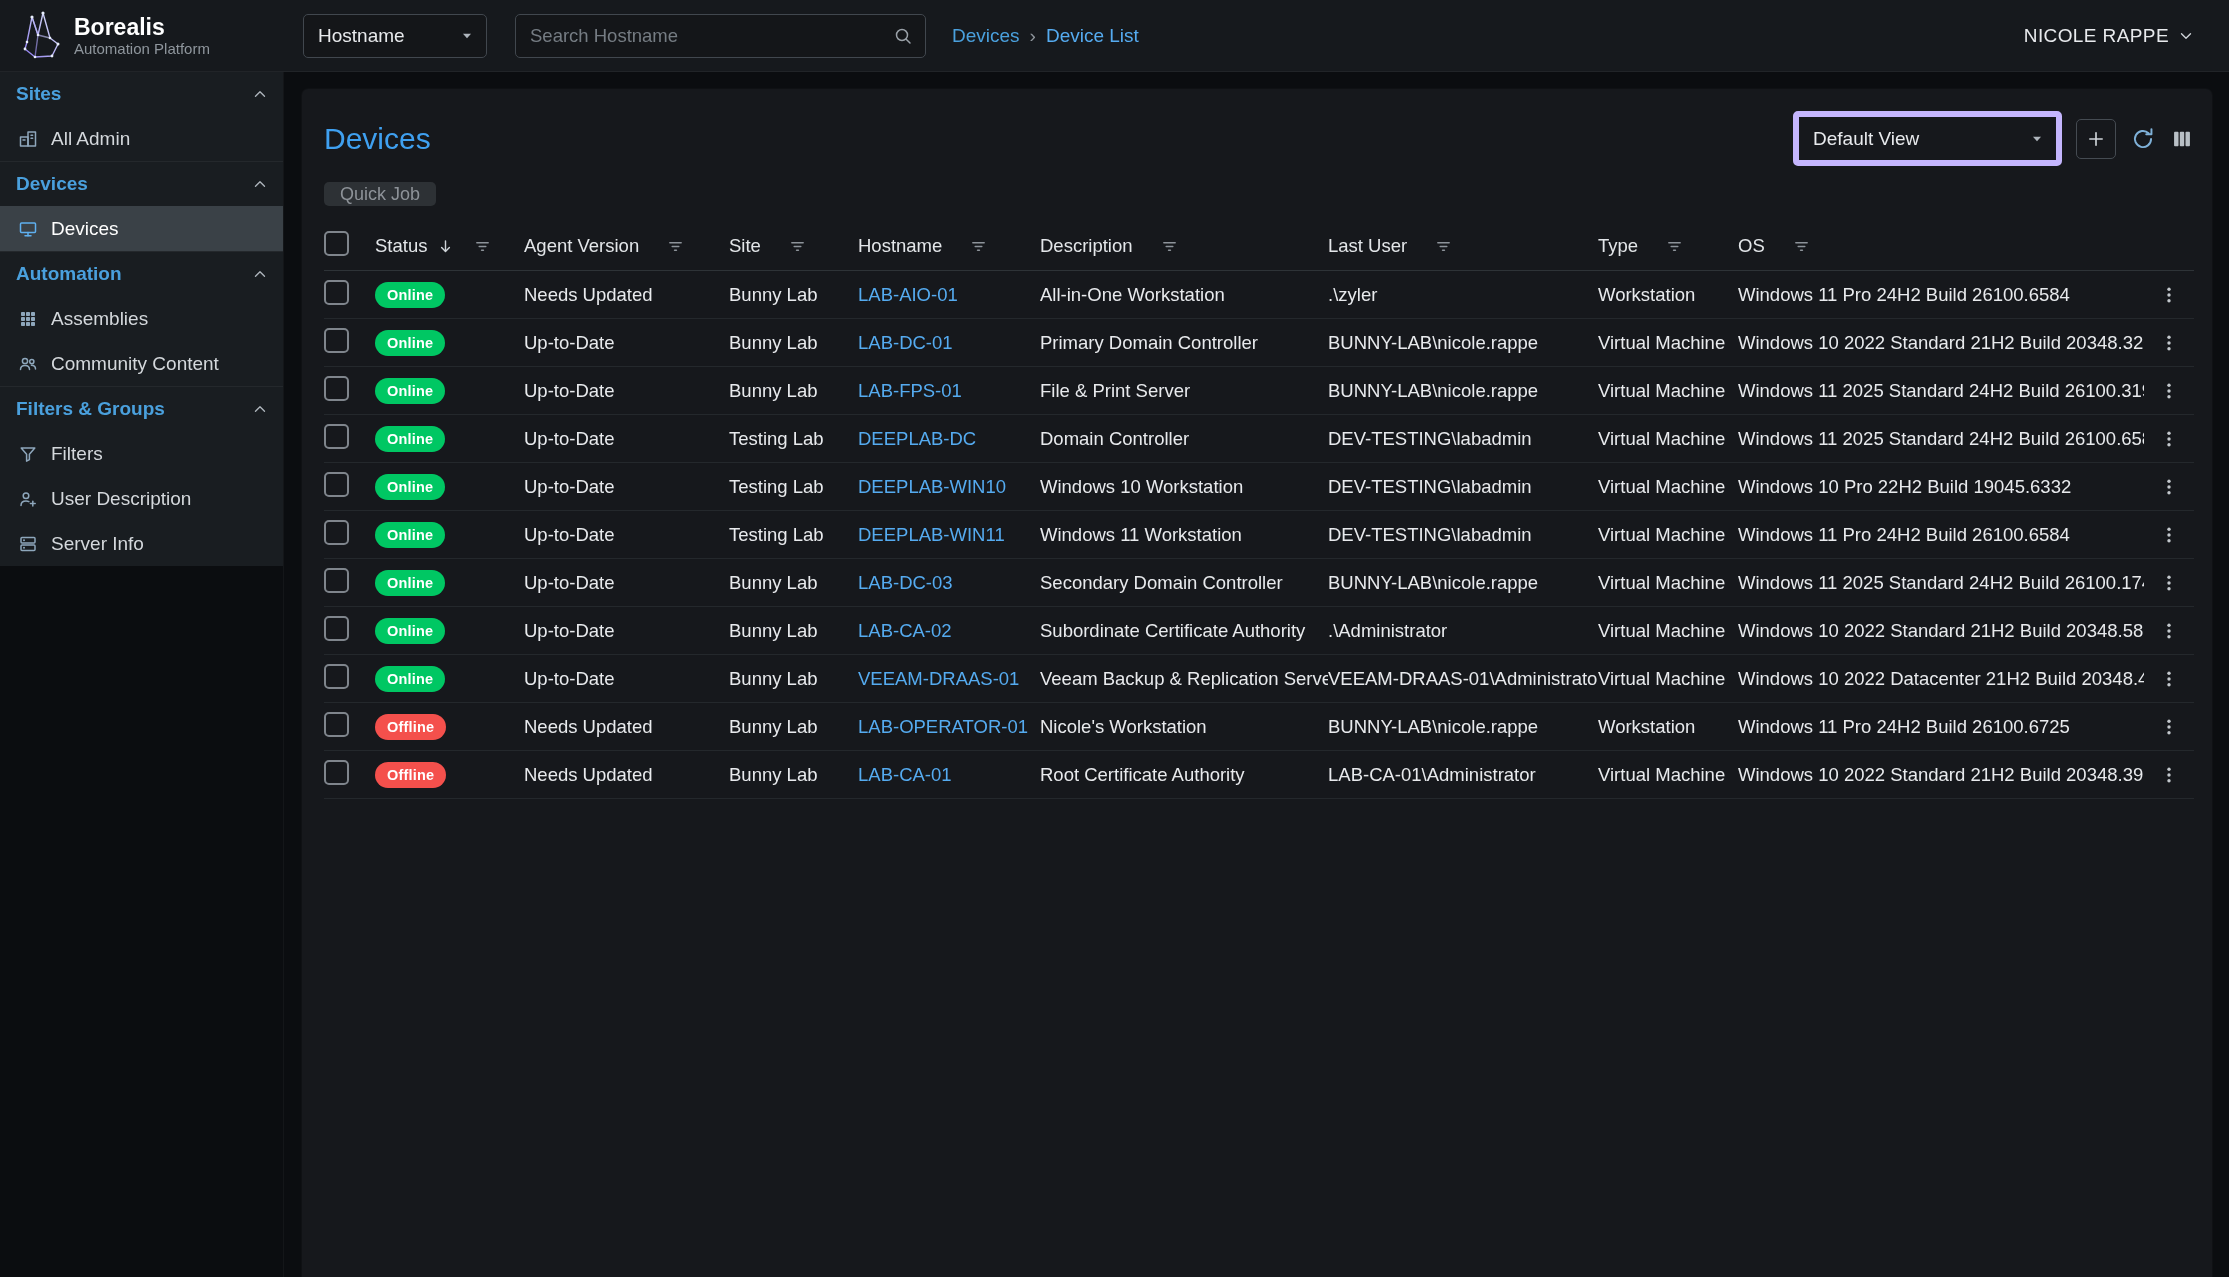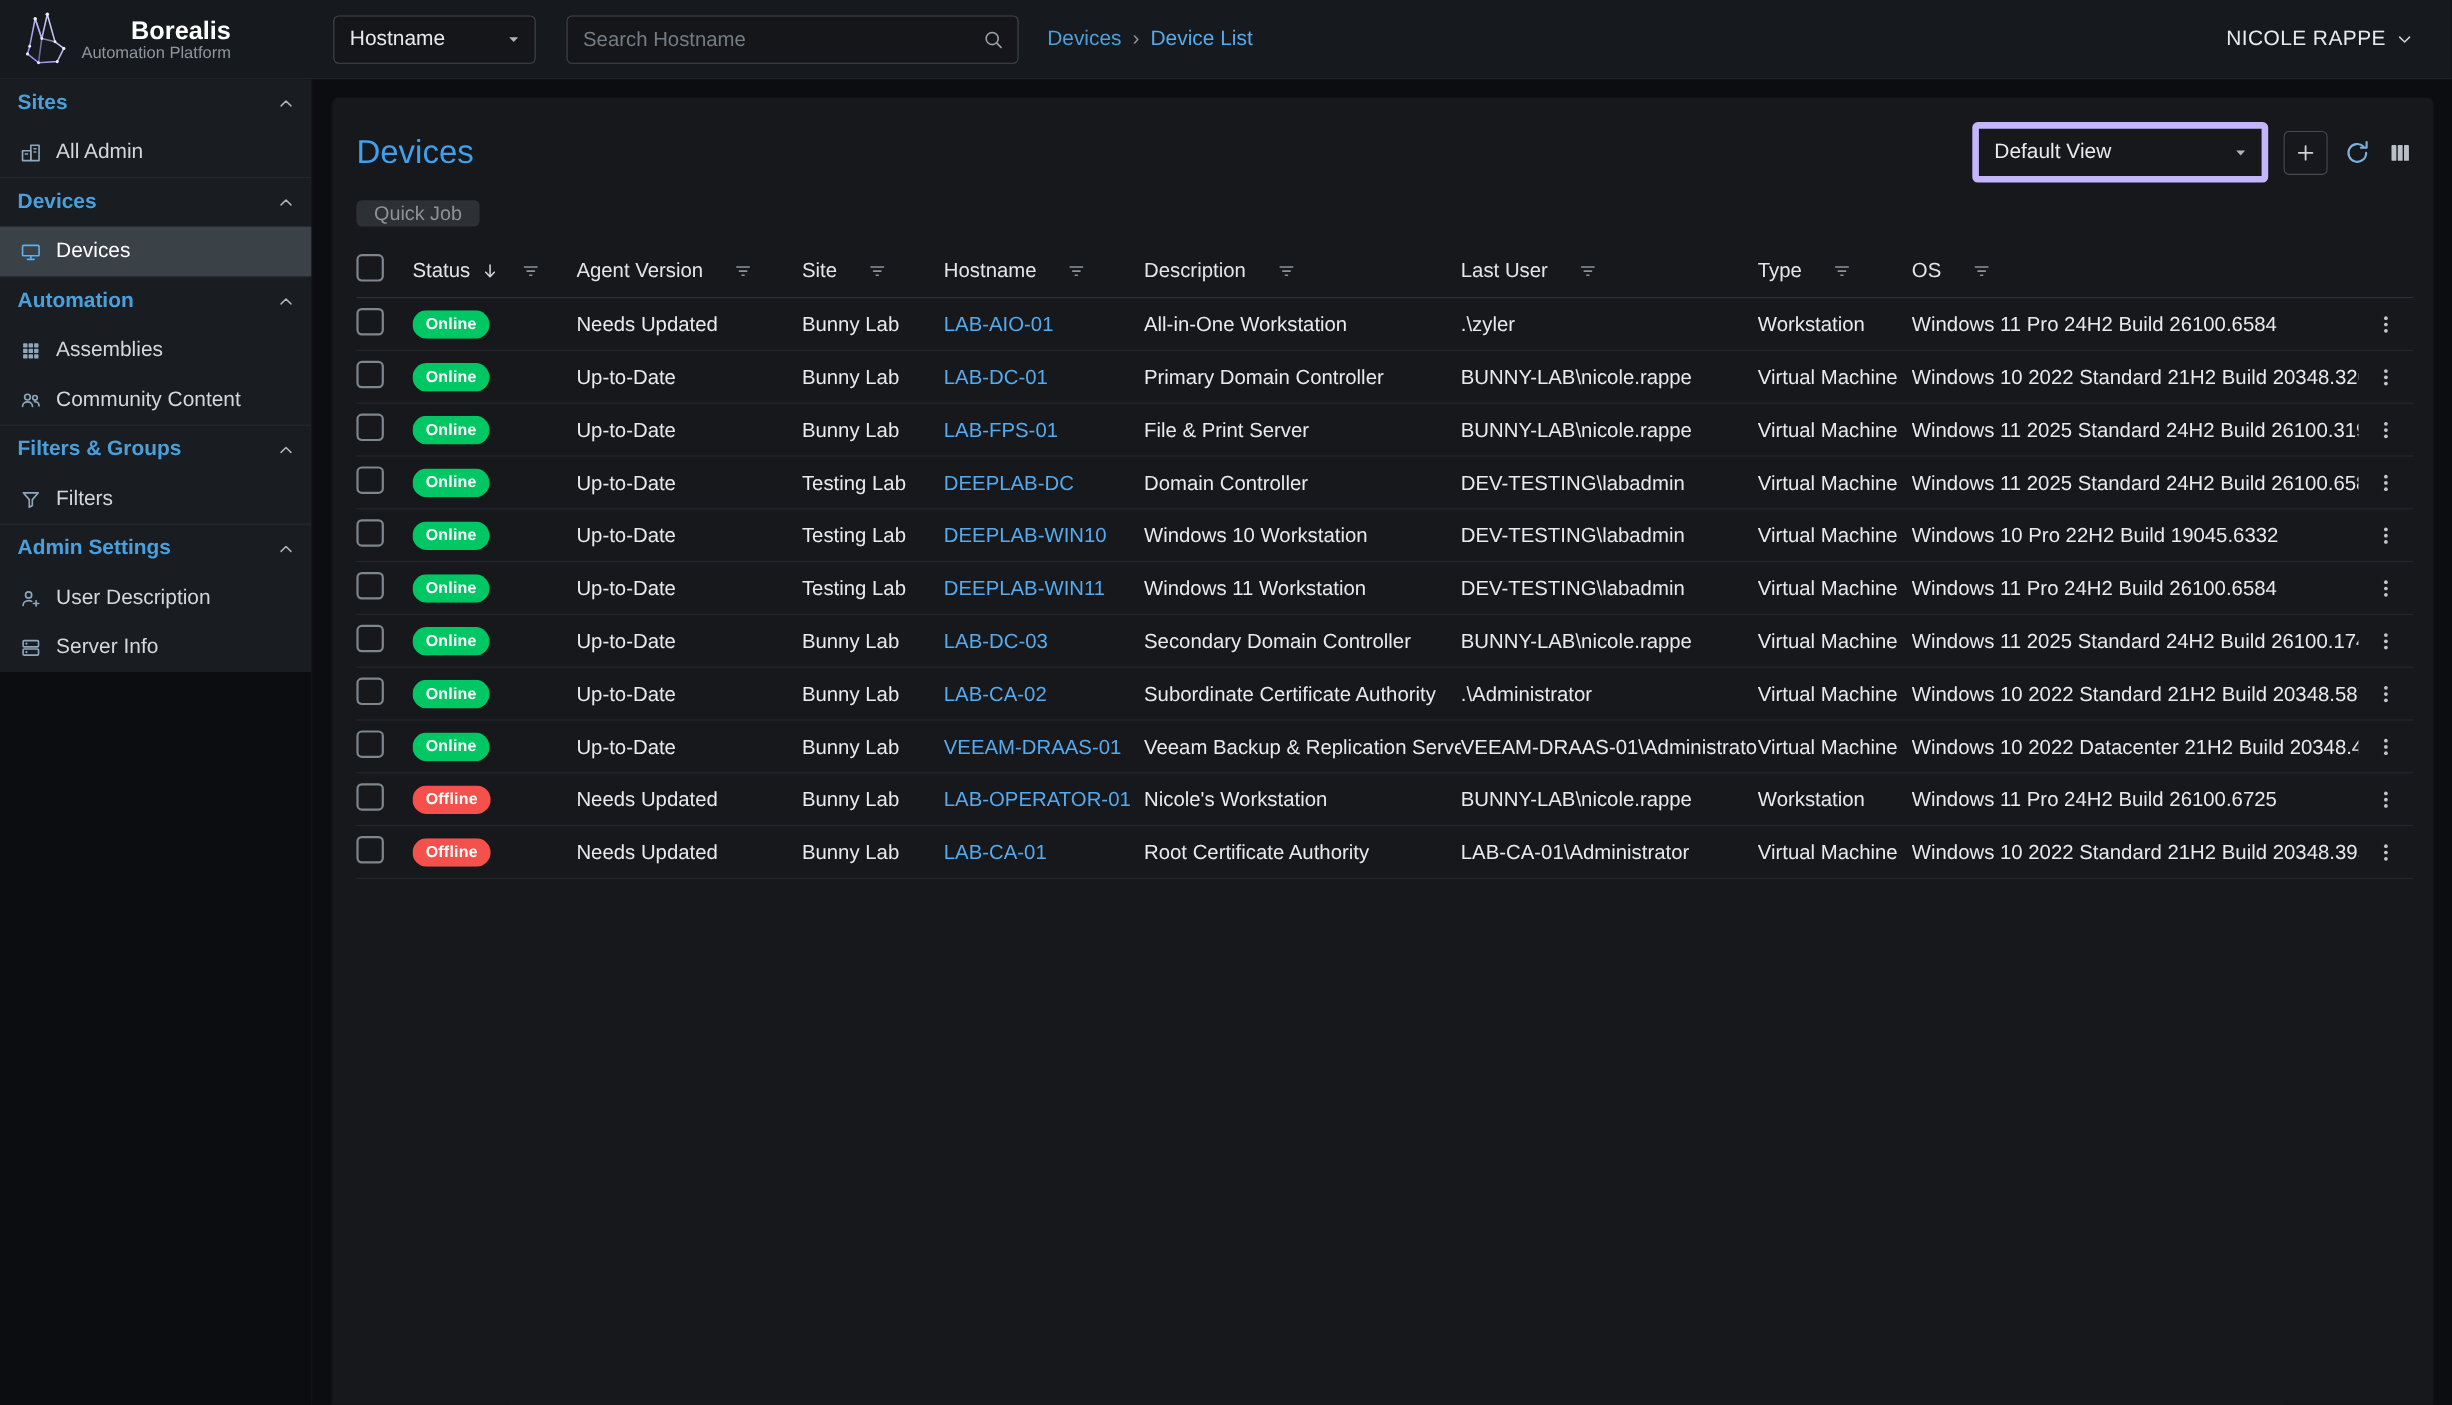--- a/index.html
+++ b/index.html
@@ -3,21 +3,21 @@
 <meta charset="utf-8">
 <style>
   html,body{margin:0;padding:0;}
   body{width:2229px;height:1277px;background:#0b0d10;font-family:"Liberation Sans","DejaVu Sans",sans-serif;color:#e8eaed;overflow:hidden;}
   .app{display:flex;flex-direction:column;width:100%;height:100%;}
 
   
   .topbar{flex:0 0 71px;background:#16191d;display:flex;align-items:center;border-bottom:1px solid rgba(255,255,255,0.05);}
   .brand{flex:0 0 283px;display:flex;align-items:center;gap:8px;padding-left:12px;}
   .logo{width:54px;height:54px;display:flex;}
-  .brand-text{display:flex;flex-direction:column;line-height:1.15;align-items:flex-end;}
+  .brand-text{display:flex;flex-direction:column;line-height:1.15;}
   .brand-name{font-size:23px;font-weight:bold;color:#ffffff;}
   .brand-sub{font-size:15px;color:#8f969d;}
   .hn-select{margin-left:8px;width:158px;height:42px;border:1px solid #41474e;border-radius:5px;background:#141619;display:flex;align-items:center;justify-content:space-between;padding:0 10px 0 14px;font-size:19px;cursor:pointer;}
   .hn-select .icon,.view-select .icon{color:#aeb5bc;display:flex;}
   .search-box{margin-left:28px;width:385px;height:42px;border:1px solid #41474e;border-radius:5px;background:#141619;display:flex;align-items:center;padding:0 12px;gap:40px;}
   .search-box input{flex:1;background:transparent;border:none;outline:none;color:#e8eaed;font-size:18.5px;font-family:inherit;}
   .search-box input::placeholder{color:#757c83;}
   .search-box .icon{color:#9aa1a8;display:flex;}
   .breadcrumb{margin-left:26px;display:flex;align-items:center;gap:10px;font-size:19px;}
   .breadcrumb a{color:#4aa0dd;text-decoration:none;cursor:pointer;}
@@ -227,28 +227,20 @@
             </span>
           </div>
           <div class="nav-item">
             <span class="icon nav-ic">
               <svg viewBox="0 0 20 20" width="20" height="20" fill="none" stroke="currentColor" stroke-width="1.5" stroke-linecap="round" stroke-linejoin="round">
                 <path d="M3.2 4 H16.8 L11.4 10.2 V15.6 L8.6 17.2 V10.2 Z"></path>
               </svg>
             </span>
             <span class="nav-label">Filters</span>
           </div>
-          <div class="section-header">
-            <span class="section-label">Admin Settings</span>
-            <span class="icon chev">
-              <svg viewBox="0 0 20 20" width="18" height="18" fill="none" stroke="currentColor" stroke-width="1.5" stroke-linecap="round" stroke-linejoin="round">
-                <polyline points="5 12.5 10 7.5 15 12.5"></polyline>
-              </svg>
-            </span>
-          </div>
           <div class="nav-item">
             <span class="icon nav-ic">
               <svg viewBox="0 0 20 20" width="20" height="20" fill="none" stroke="currentColor" stroke-width="1.5" stroke-linecap="round" stroke-linejoin="round">
                 <circle cx="8" cy="6.8" r="2.8"></circle>
                 <path d="M3 16.5c0-2.8 2.2-4.5 5-4.5 1.1 0 2.1.25 2.9.7"></path>
                 <line x1="14.8" y1="12.2" x2="14.8" y2="17"></line>
                 <line x1="12.4" y1="14.6" x2="17.2" y2="14.6"></line>
               </svg>
             </span>
             <span class="nav-label">User Description</span>

